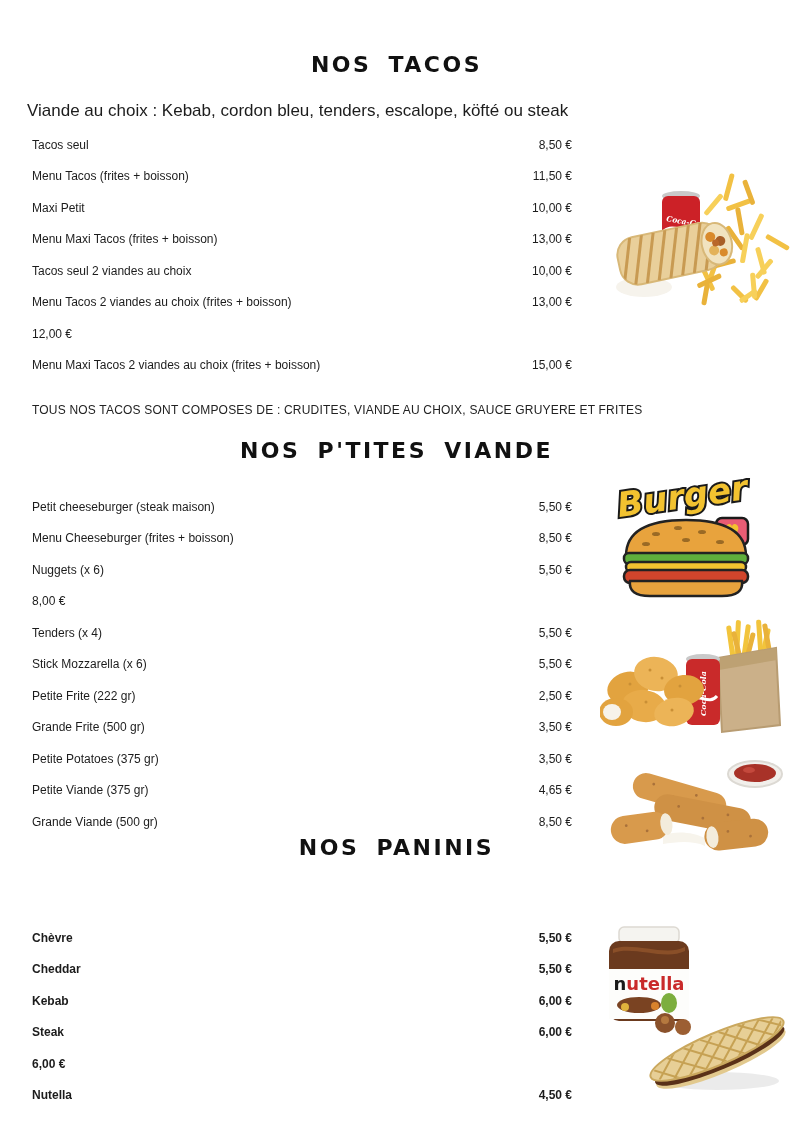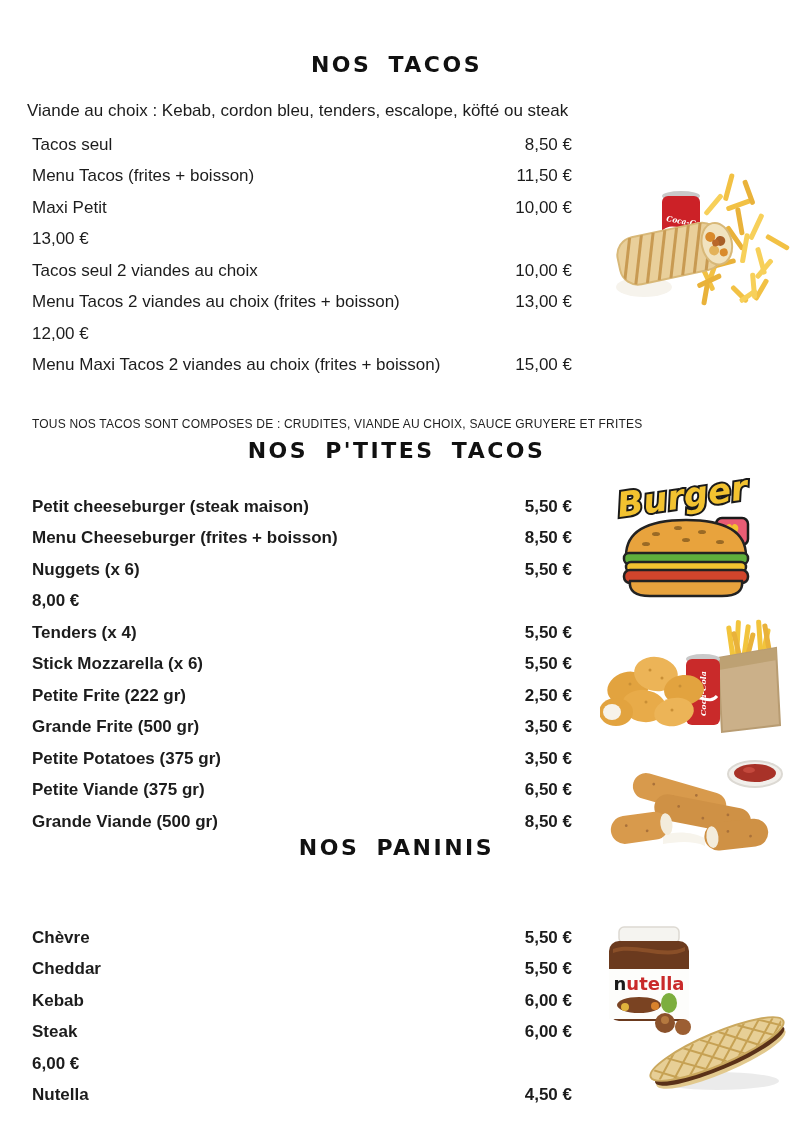--- a/index.html
+++ b/index.html
@@ -7,25 +7,25 @@
         font-family:"Liberation Sans",sans-serif;color:#1c1c1c;overflow:hidden;}
   .h{position:absolute;left:0;width:100%;text-align:center;margin:0;
      font-family:"DejaVu Sans",sans-serif;font-size:22px;font-weight:700;
      letter-spacing:2.5px;word-spacing:7px;color:#111;}
   .tacos-h{top:52px;}
   .faims-h{top:438px;}
   .paninis-h{top:835px;}
   .subtitle{position:absolute;left:15px;top:89px;margin:12px;font-size:17px;}
   .list{position:absolute;left:32px;width:540px;}
   .tacos-list{top:129px;}
-  .faims-list{top:491px;font-weight:bold;}
+  .faims-list{top:491px;}
   .paninis-list{top:922px;font-weight:bold;}
   .row{display:flex;justify-content:space-between;align-items:center;height:31.5px;}
-  .nm,.pr{font-size:17px;white-space:nowrap;}
-  .footnote{position:absolute;left:32px;top:417px;margin:0;font-size:12px;letter-spacing:.2px;color:#222;}
+  .nm,.pr{font-size:12px;white-space:nowrap;}
+  .footnote{position:absolute;left:32px;top:403px;margin:0;font-size:12px;letter-spacing:.2px;color:#222;}
   .art{position:absolute;}
 </style>
 </head>
 <body>
 
 <div class="page">
 
   <h1 class="h tacos-h">NOS TACOS</h1>
   <p class="subtitle">Viande au choix : Kebab, cordon bleu, tenders, escalope, köfté ou steak</p>
 
@@ -36,20 +36,21 @@
     </div>
     <div class="row">
       <span class="nm">Menu Tacos (frites + boisson)</span>
       <span class="pr">11,50 €</span>
     </div>
     <div class="row">
       <span class="nm">Maxi Petit</span>
       <span class="pr">10,00 €</span>
     </div>
     <div class="row">
+      <span class="nm">Menu Maxi Tacos (frites + boisson)</span>
       <span class="pr">13,00 €</span>
     </div>
     <div class="row">
       <span class="nm">Tacos seul 2 viandes au choix</span>
       <span class="pr">10,00 €</span>
     </div>
     <div class="row">
       <span class="nm">Menu Tacos 2 viandes au choix (frites + boisson)</span>
       <span class="pr">13,00 €</span>
     </div>
@@ -122,21 +123,21 @@
       </g>
       <ellipse cx="100" cy="24" rx="15" ry="21" fill="#f1e3c0" stroke="#d8b878" stroke-width="2"></ellipse>
       <circle cx="95" cy="16" r="5" fill="#d98a2b"></circle>
         <circle cx="104" cy="22" r="5" fill="#a85f28"></circle>
       <circle cx="96" cy="30" r="5" fill="#e3b25a"></circle>
         <circle cx="105" cy="34" r="4" fill="#d98a2b"></circle>
       <circle cx="99" cy="23" r="3.5" fill="#b9672a"></circle>
     </g>
   </svg>
 
-  <h1 class="h faims-h">NOS P'TITES TACOS</h1>
+  <h1 class="h faims-h">NOS P'TITES VIANDE</h1>
 
   <div class="list faims-list">
     <div class="row">
       <span class="nm">Petit cheeseburger (steak maison)</span>
       <span class="pr">5,50 €</span>
     </div>
     <div class="row">
       <span class="nm">Menu Cheeseburger (frites + boisson)</span>
       <span class="pr">8,50 €</span>
     </div>
@@ -162,21 +163,21 @@
     <div class="row">
       <span class="nm">Grande Frite (500 gr)</span>
       <span class="pr">3,50 €</span>
     </div>
     <div class="row">
       <span class="nm">Petite Potatoes (375 gr)</span>
       <span class="pr">3,50 €</span>
     </div>
     <div class="row">
       <span class="nm">Petite Viande (375 gr)</span>
-      <span class="pr">6,50 €</span>
+      <span class="pr">4,65 €</span>
     </div>
     <div class="row">
       <span class="nm">Grande Viande (500 gr)</span>
       <span class="pr">8,50 €</span>
     </div>
   </div>
 
   <svg class="art" style="left:612px;top:468px" width="150" height="135" viewBox="0 0 150 135">
     <text x="72" y="40" text-anchor="middle" transform="rotate(-8 72 40)" font-family="DejaVu Sans, sans-serif" font-size="34" font-weight="bold" font-style="italic" fill="#f2c230" stroke="#1a1a1a" stroke-width="4" paint-order="stroke">Burger</text>
     <g>

